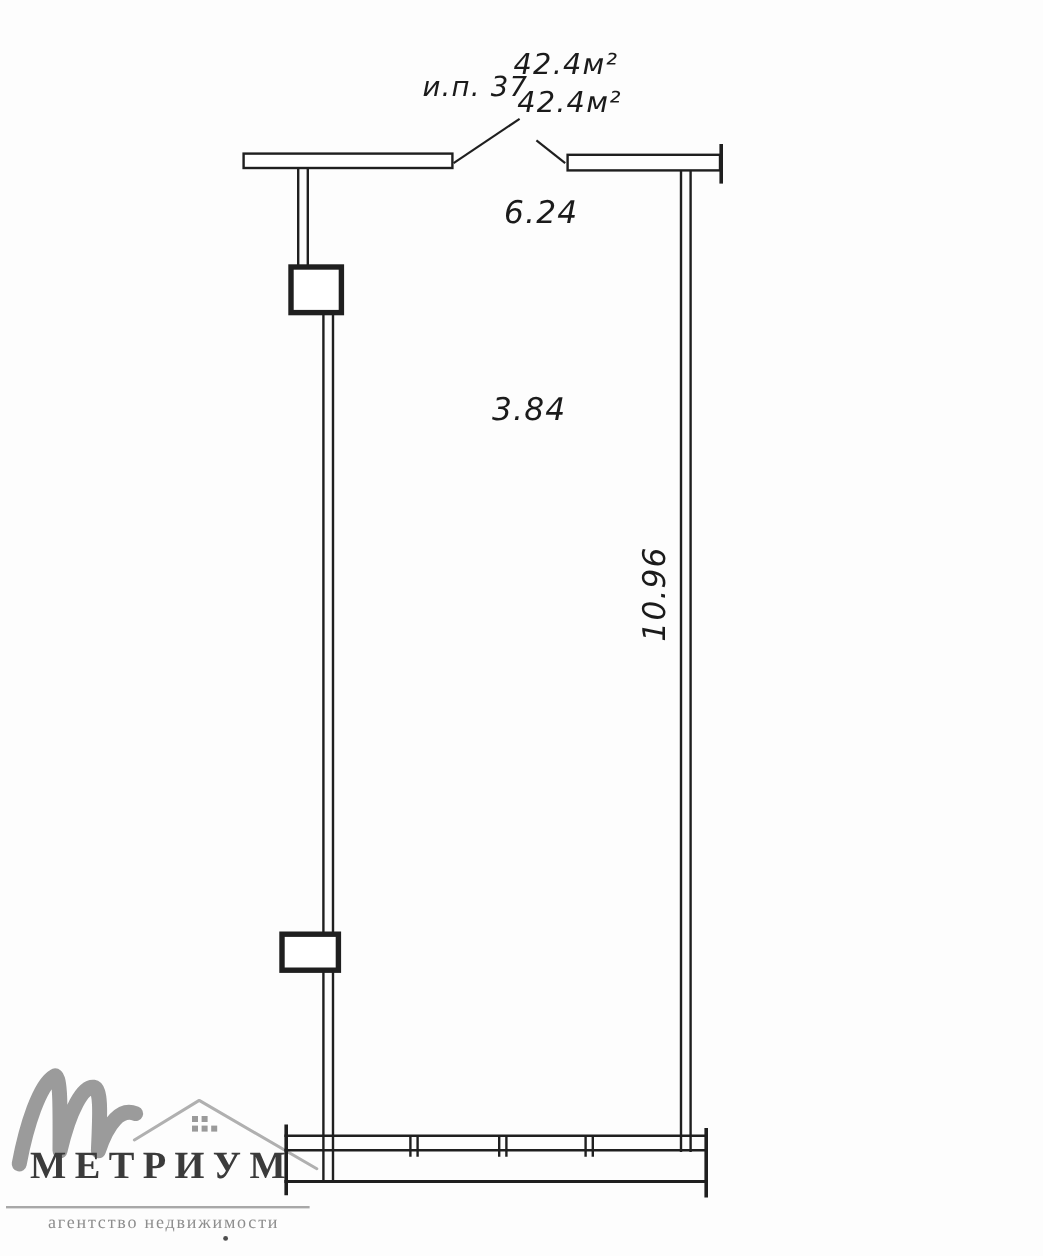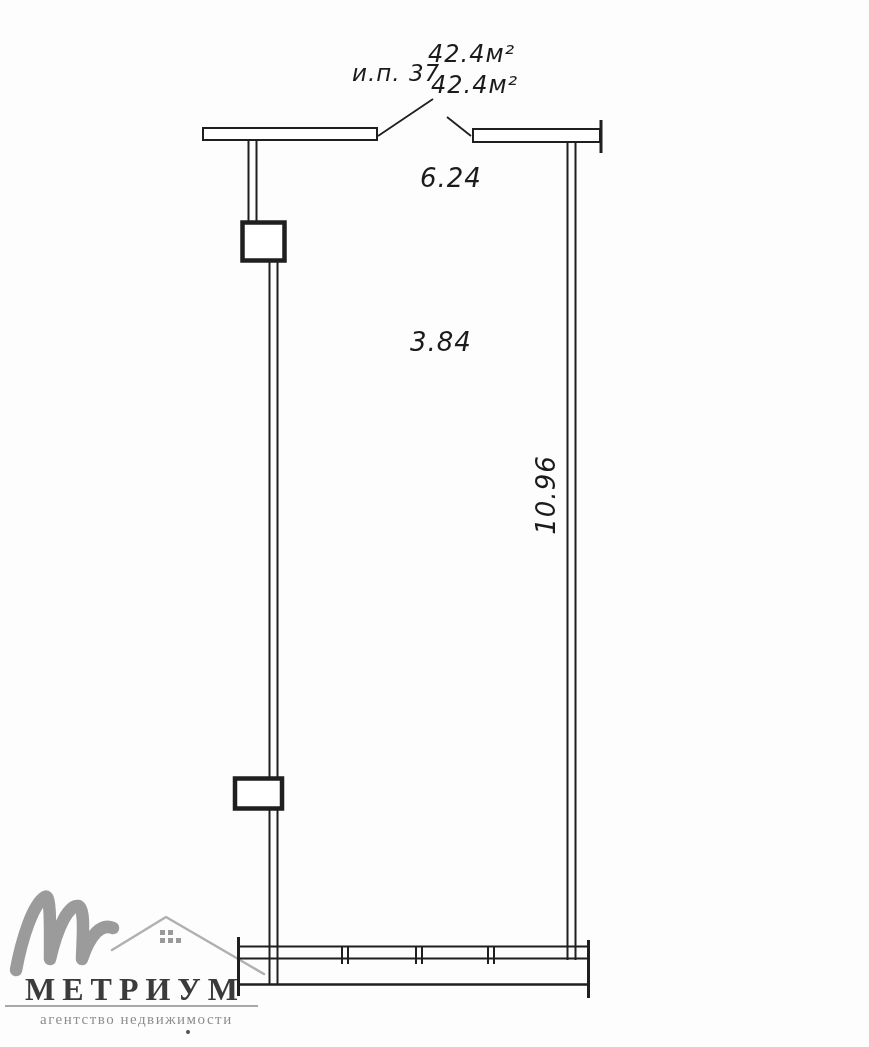--- a/index.html
+++ b/index.html
@@ -24,21 +24,21 @@
     transform:rotate(-90deg); transform-origin:center center;
   }
   .room-label {
     position:absolute; left:300px; top:484px; width:250px;
     text-align:center; font-style:italic; font-size:26px;
     line-height:30.5px; color:#1b1b1b;
   }
   .logo { position:absolute; left:0; top:880px; width:300px; height:167px; }
   .logo-svg { position:absolute; left:0; top:0; width:280px; height:167px; }
   .brand {
-    position:absolute; left:25px; top:91px;
+    position:absolute; left:25px; top:73px;
     font-family:"Liberation Serif", serif; font-weight:bold;
     font-size:32px; letter-spacing:7px; color:#3b3b3b; white-space:nowrap;
   }
   .logo-rule { position:absolute; left:5px; top:125px; width:253px; height:2px; background:#a8a8a8; }
   .tagline {
     position:absolute; left:40px; top:131px;
     font-family:"Liberation Serif", serif;
     font-size:15px; letter-spacing:1.5px; color:#8d8d8d; white-space:nowrap;
   }
   .logo-dot { position:absolute; left:186px; top:150px; width:4px; height:4px; border-radius:50%; background:#4e4e4e; }

